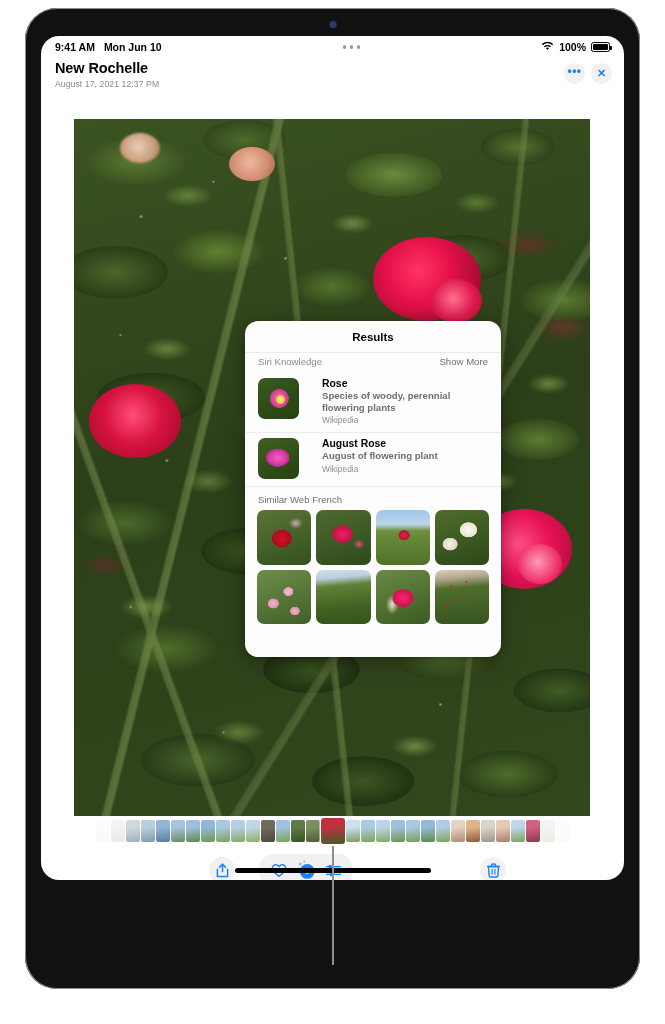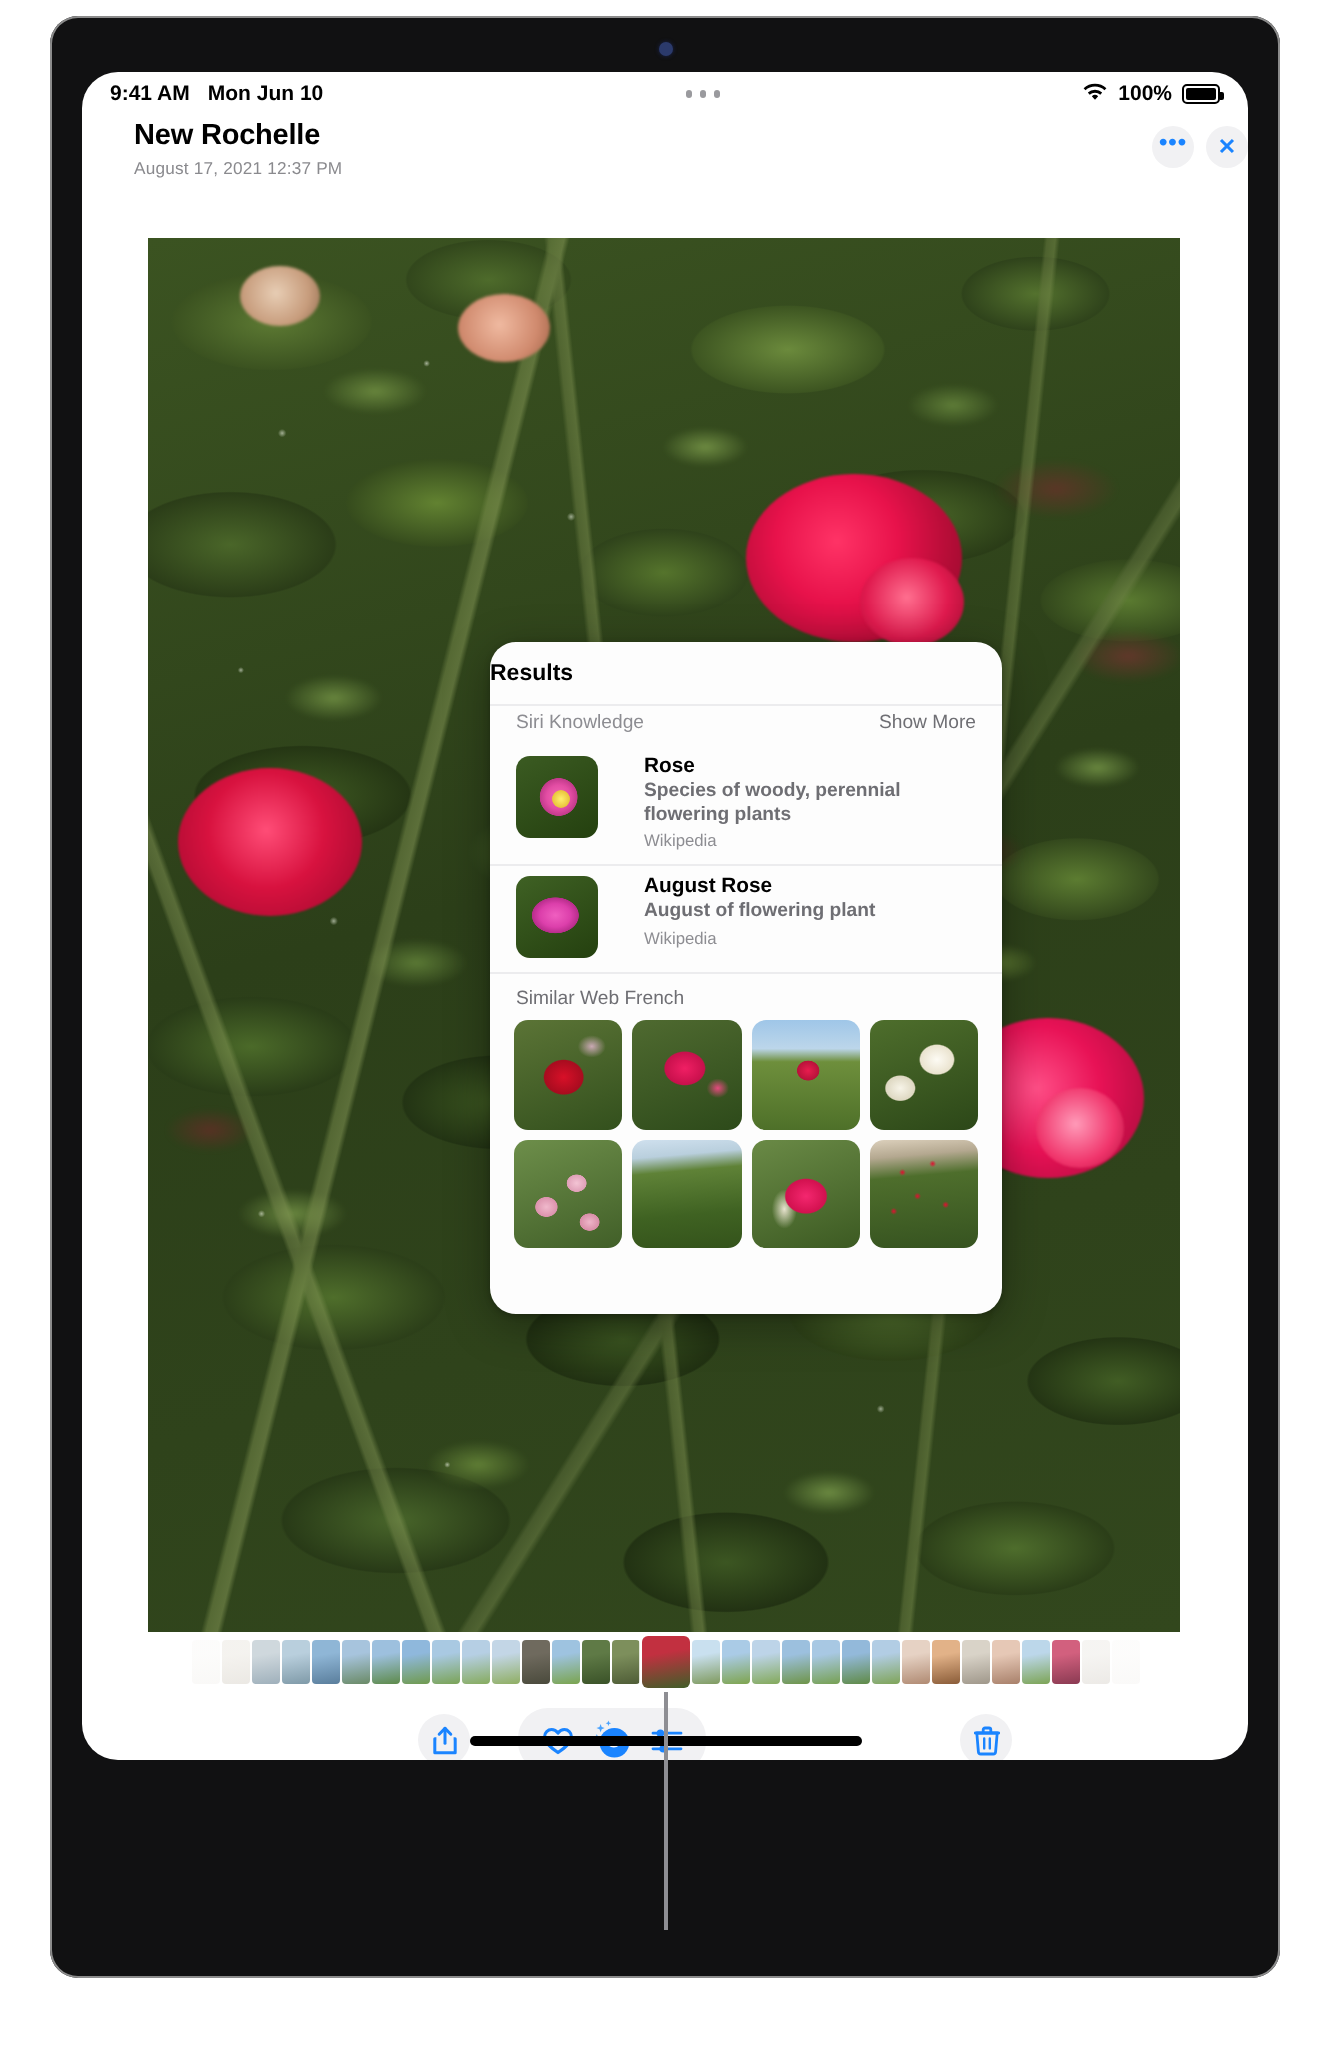--- a/index.html
+++ b/index.html
@@ -4,21 +4,21 @@
 <style>
   * { margin:0; padding:0; box-sizing:border-box; }
   html,body { width:665px; height:1024px; background:#ffffff;
     font-family:"Liberation Sans", sans-serif; overflow:hidden; }
 
   #page { position:relative; width:665px; height:1024px; background:#fff; }
 
   
   .device {
     position:absolute; left:25px; top:8px; width:615px; height:981px;
-    background:#111112; border-radius:14px;
+    background:#111112; border-radius:32px;
     box-shadow:0 0 0 1px #8b8b8b inset;
   }
   .camera-dot {
     position:absolute; left:50%; top:13px; transform:translateX(-50%);
     width:7px; height:7px; border-radius:50%;
     background:#2b3a6b; box-shadow:0 0 2px #1a2450;
   }
   .screen {
     position:absolute; left:16px; top:28px; width:583px; height:844px;
     background:#ffffff; border-radius:18px; overflow:hidden;
@@ -36,21 +36,21 @@
   .sb-dots i { width:3.5px; height:3.5px; border-radius:50%; background:#9a9a9e; display:block; }
   .sb-right { display:flex; gap:5px; align-items:center; }
   .batt {
     width:19px; height:9.5px; border:1.2px solid #000; border-radius:2.5px;
     position:relative; display:inline-block;
   }
   .batt::after { content:""; position:absolute; left:1px; top:1px; bottom:1px; right:1px; background:#000; border-radius:1px; }
   .batt::before { content:""; position:absolute; right:-3px; top:3px; width:1.6px; height:3.5px; background:#000; border-radius:0 1px 1px 0; }
 
   
-  .header { position:absolute; left:12px; top:22px; width:100%; height:48px; padding:2px 12px 0 14px; }
+  .header { position:absolute; left:0; top:22px; width:100%; height:48px; padding:2px 12px 0 14px; }
   .h-title { font-size:14.5px; font-weight:bold; color:#000; letter-spacing:-0.1px; }
   .h-sub { font-size:8.6px; color:#8a8a8e; margin-top:3px; letter-spacing:0.1px; }
   .h-actions { position:absolute; right:12px; top:5px; display:flex; gap:6px; }
   .circ-btn {
     width:21px; height:21px; border-radius:50%; background:#f1f1f3;
     display:flex; align-items:center; justify-content:center;
     color:#1a84ff; font-size:11px; font-weight:bold; cursor:pointer;
   }
   .circ-btn.dots { letter-spacing:0.5px; font-size:12px; line-height:6px; padding-bottom:5px;}
 
@@ -162,21 +162,21 @@
       radial-gradient(circle 2.2px at 29% 88%, #eef3e6 0%, transparent 70%);
   }
 
   
   .popover {
     position:absolute; left:171px; top:202px; width:256px; height:336px;
     background:#fdfdfd; border-radius:13px;
     box-shadow:0 5px 22px rgba(0,0,0,.34), 0 1px 3px rgba(0,0,0,.22);
     overflow:hidden;
   }
-  .pop-title { text-align:left; font-size:11.5px; font-weight:bold; color:#000; padding:10px 0 9px; }
+  .pop-title { text-align:center; font-size:11.5px; font-weight:bold; color:#000; padding:10px 0 9px; }
   .pop-sectionrow {
     display:flex; align-items:baseline; justify-content:space-between;
     padding:3px 13px 6px 13px; border-top:1px solid #ececee;
   }
   .pop-sectionrow .lbl { font-size:9.6px; color:#8d8d92; }
   .pop-sectionrow .more { font-size:9.6px; color:#6f6f74; cursor:pointer; }
   .kn-item { display:flex; gap:23px; padding:5px 13px 7px 13px; cursor:pointer; }
   .kn-item + .kn-item { border-top:1px solid #ececee; }
   .kn-thumb { width:41px; height:41px; border-radius:7px; flex:none; overflow:hidden; position:relative; }
   .kn-thumb.t1 { background:

